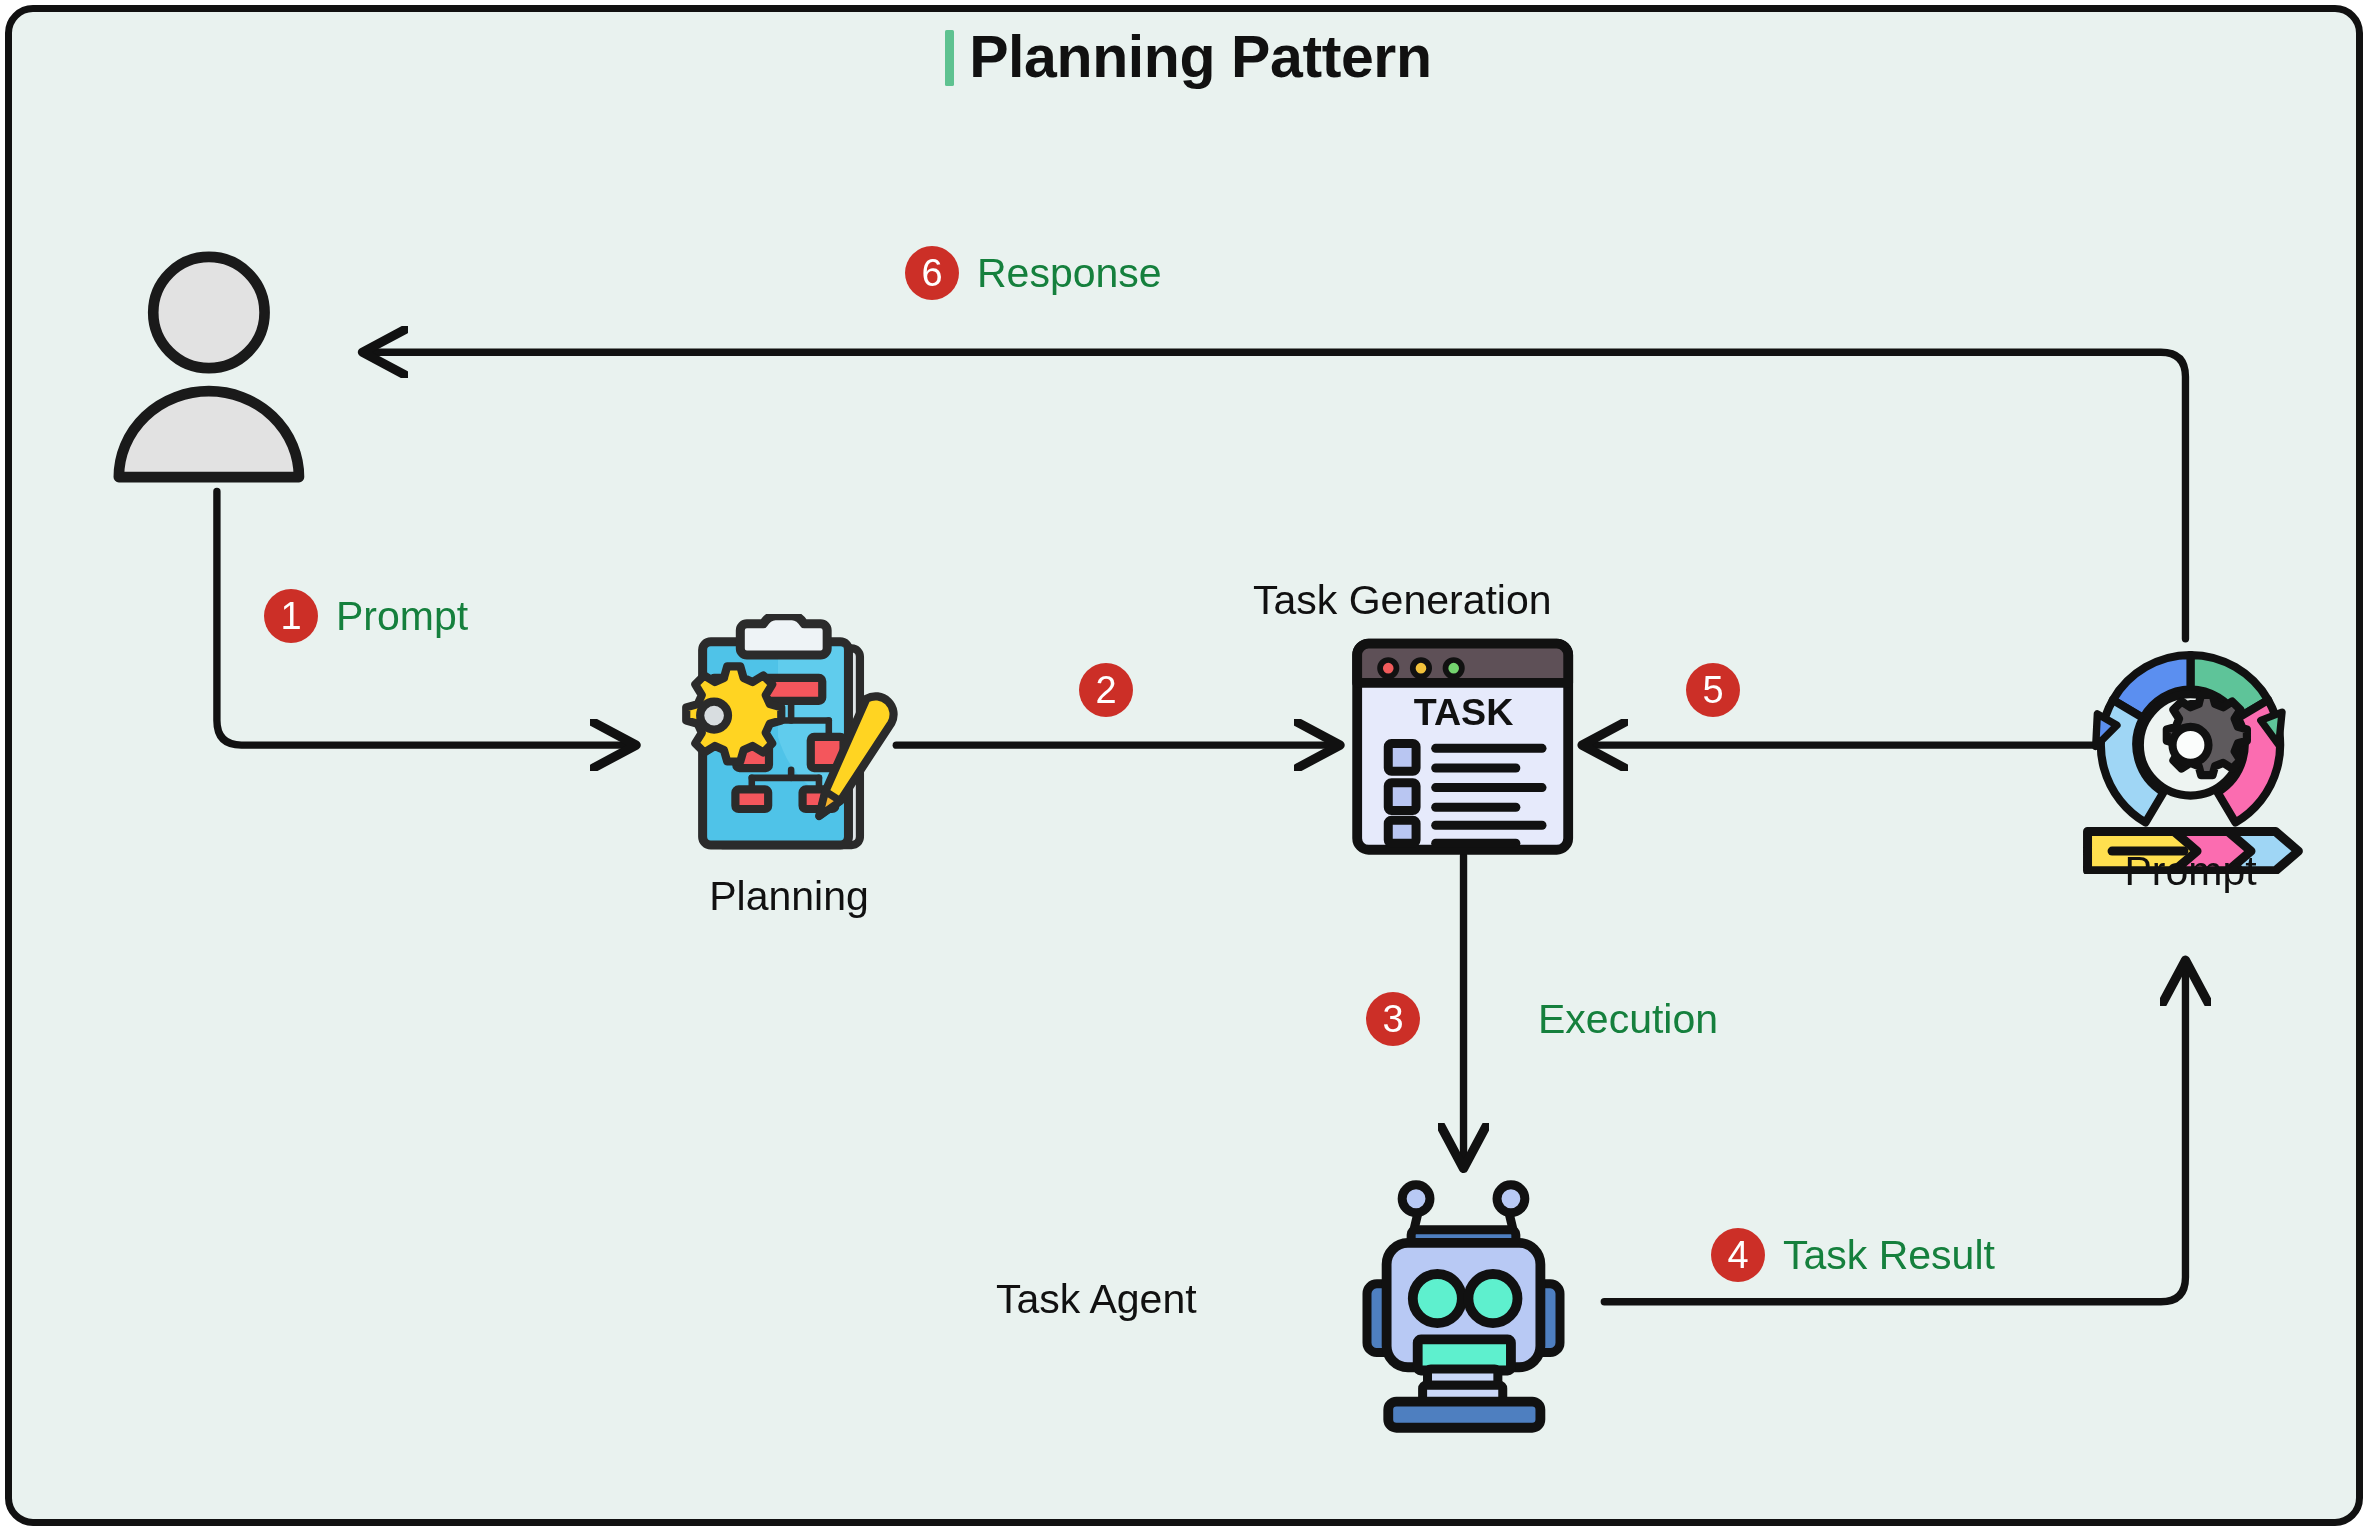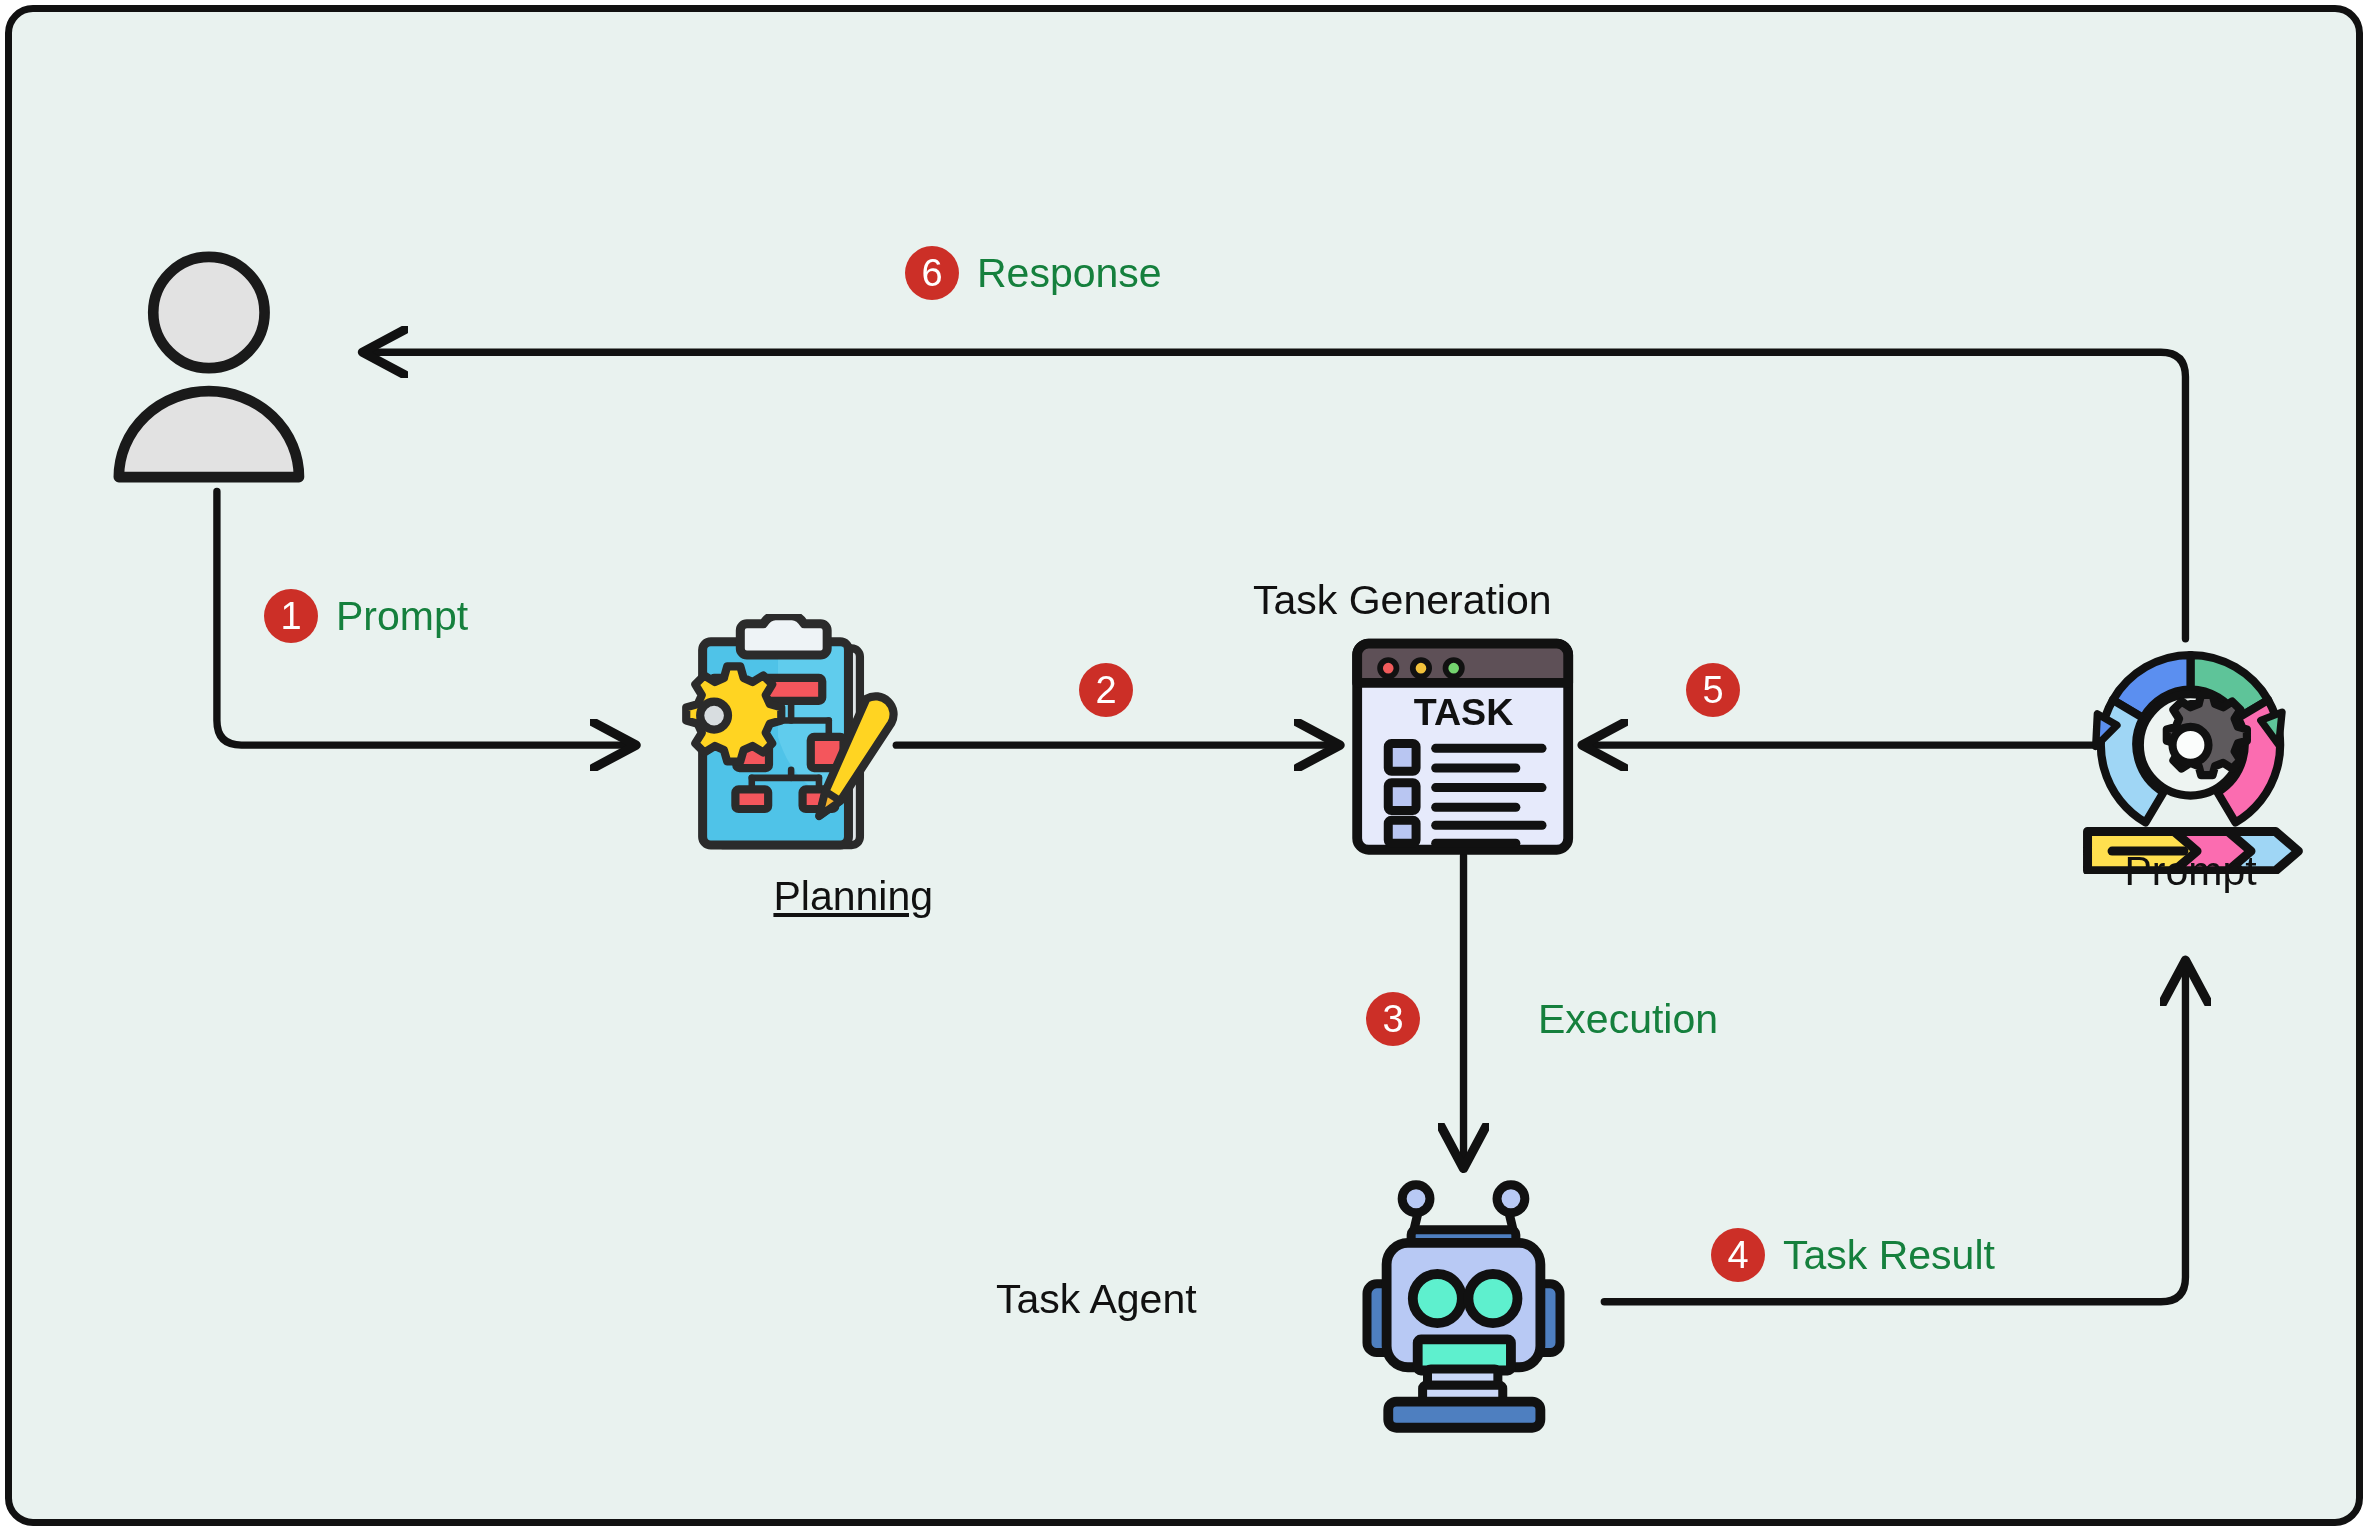--- a/index.html
+++ b/index.html
@@ -48,20 +48,24 @@
   
   .icon{position:absolute;}
 </style>
 </head>
 <body>
 
 <div id="stage">
 
   <div id="frame"></div>
 
+  <div class="title-wrap">
+    <div class="title-bar"></div>
+    <div class="title-text">Planning Pattern</div>
+  </div>
 
   <svg id="svg-layer" viewBox="0 0 2904 1882">
     <defs>
       <marker id="ah" markerWidth="7" markerHeight="7" refX="5.4" refY="3.5" orient="auto" markerUnits="strokeWidth">
         <path d="M0.4,0.4 L6.2,3.5 L0.4,6.6" fill="none" stroke="#111" stroke-width="1.25" stroke-linecap="round" stroke-linejoin="round"></path>
       </marker>
     </defs>
 
     <path d="M 2670,780 L 2670,460 Q 2670,430 2640,430 L 450,430" fill="none" stroke="#111" stroke-width="9" stroke-linecap="round" stroke-linejoin="round" marker-end="url(#ah)"></path>
 
@@ -115,21 +119,21 @@
         <path d="M0,-46 l12,0 l4,-14 l16,0 l4,14 l11,5 l13,-8 l11,11 l-8,13 l5,11 l14,4 l0,16 l-14,4 l-5,11 l8,13 l-11,11 l-13,-8 l-11,5 l-4,14 l-16,0 l-4,-14 l-11,-5 l-13,8 l-11,-11 l8,-13 l-5,-11 l-14,-4 l0,-16 l14,-4 l5,-11 l-8,-13 l11,-11 l13,8 l11,-5 z" fill="#ffd422" stroke="#2b2b2b" stroke-width="10" stroke-linejoin="round"></path>
         <circle cx="0" cy="0" r="17" fill="#d8dde0" stroke="#2b2b2b" stroke-width="10"></circle>
       </g>
 
       <g transform="rotate(-1 0 0)">
         <path d="M256 108 a22 22 0 0 1 30 30 L222 232 L196 250 L204 220 Z" fill="#ffd422" stroke="#2b2b2b" stroke-width="10" stroke-linejoin="round"></path>
         <path d="M204 220 L196 250 L222 232 Z" fill="#f7b32b" stroke="#2b2b2b" stroke-width="9" stroke-linejoin="round"></path>
       </g>
     </svg>
   </div>
-  <div class="lbl" style="left:687px;top:876px;width:246px;text-align:right;text-decoration:underline;">Planning</div>
+  <div class="lbl" style="left:666px;top:876px;width:246px;text-align:center;">Planning</div>
 
   <div class="lbl" style="left:1253px;top:565px;margin-top:15px;">Task Generation</div>
 
   <div class="icon" style="left:1349px;top:637px;width:229px;height:221px;">
     <svg viewBox="0 0 280 270" width="229" height="221">
       <rect x="10" y="8" width="258" height="252" rx="14" fill="#e6eafb" stroke="#111" stroke-width="12"></rect>
       <path d="M10 22 a14 14 0 0 1 14 -14 h230 a14 14 0 0 1 14 14 v34 h-258 z" fill="#5e5057" stroke="#111" stroke-width="12" stroke-linejoin="round"></path>
       <circle cx="48" cy="38" r="10" fill="#f05b5b" stroke="#111" stroke-width="7"></circle>
       <circle cx="88" cy="38" r="10" fill="#f2c23b" stroke="#111" stroke-width="7"></circle>
       <circle cx="128" cy="38" r="10" fill="#74d36f" stroke="#111" stroke-width="7"></circle>

